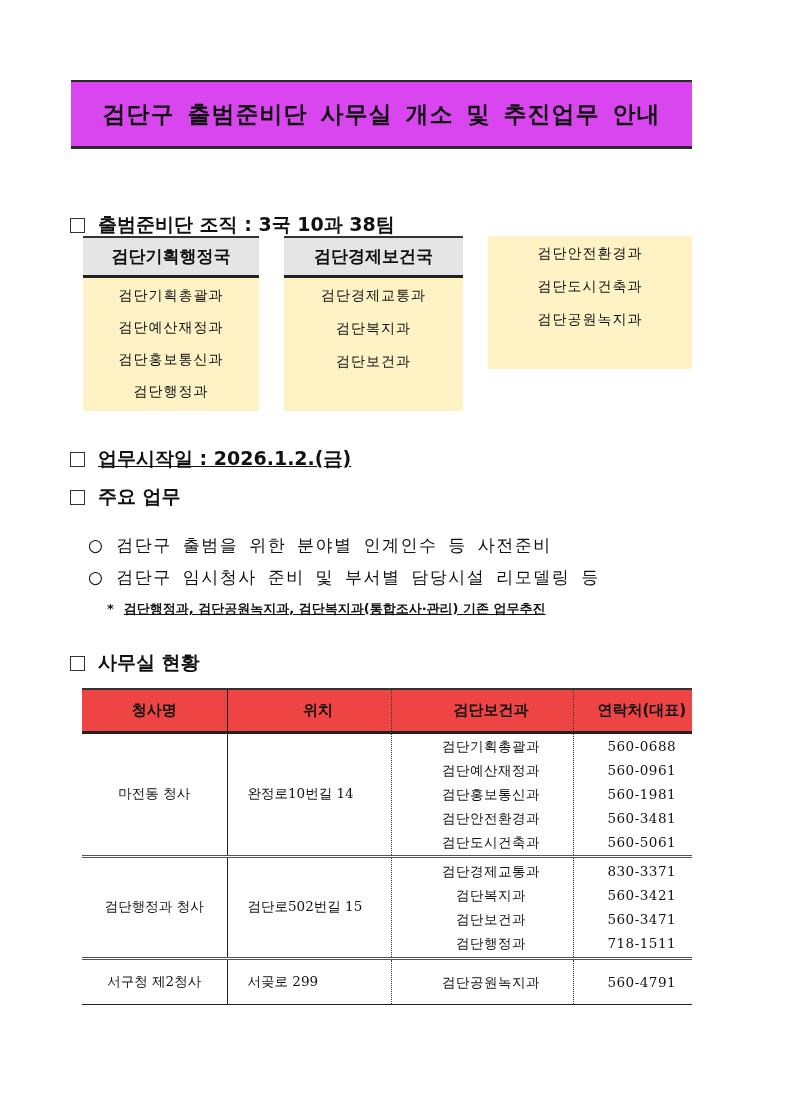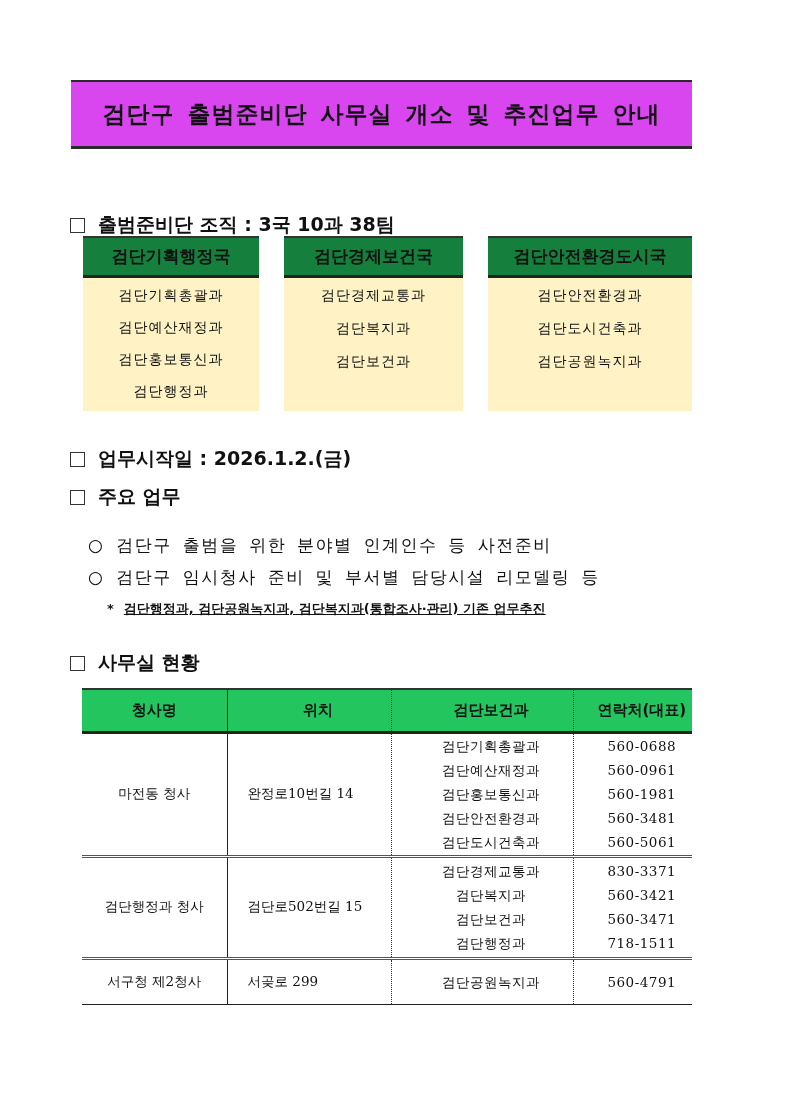--- a/index.html
+++ b/index.html
@@ -19,21 +19,21 @@
     position: absolute; left: 70px; font-size: 19px; font-weight: bold;
     display: flex; align-items: center; white-space: nowrap;
   }
   .sq {
     display: inline-block; width: 15px; height: 15px; border: 1.3px solid #333;
     margin-right: 13px; background: #fff;
   }
 
   .org-col { position: absolute; top: 236px; }
   .org-head {
-    height: 42px; background: #15803d;
+    height: 42px; background: #e5e5e5;
     border-top: 2px solid #333; border-bottom: 3px solid #222;
     display: flex; align-items: center; justify-content: center;
     font-size: 17px; font-weight: bold;
   }
   .org-body {
     height: 133px; background: #fff3c6; padding-top: 5px;
     display: flex; flex-direction: column; align-items: center;
   }
   .org-item {
     font-family: "DejaVu Serif", serif; font-size: 14px; height: 33px; line-height: 24px;
@@ -50,21 +50,21 @@
     white-space: nowrap;
   }
   .note .star { margin-right: 10px; }
   .note .ul { text-decoration: underline; margin-top: 27px; }
 
   table.offices {
     position: absolute; left: 82px; top: 688px; width: 610px;
     border-collapse: collapse; table-layout: fixed;
   }
   table.offices th {
-    background: #22c55e; height: 43px; font-size: 15px; font-weight: bold;
+    background: #ef4444; height: 43px; font-size: 15px; font-weight: bold;
     border-top: 2px solid #333; border-bottom: 3px solid #222;
     text-align: center;
   }
   table.offices td {
     font-family: "DejaVu Serif", serif; font-size: 13.5px; text-align: center; vertical-align: middle;
   }
   table.offices th + th, table.offices td + td { border-left: 1px solid #222; padding-left: 18px; }
   table.offices .c3 { border-left: 1px dotted #333 !important; }
   table.offices .c4 { border-left: 1px dotted #333 !important; }
   table.offices td.addr { text-align: left; padding-left: 20px; }
@@ -98,29 +98,28 @@
 <div class="org-col" style="left:284px; width:179px;border-radius:14px;">
   <div class="org-head">검단경제보건국</div>
   <div class="org-body">
     <div class="org-item">검단경제교통과</div>
     <div class="org-item">검단복지과</div>
     <div class="org-item">검단보건과</div>
   </div>
 </div>
 
 <div class="org-col" style="left:488px; width:204px;">
-  <div class="org-head">검단안전환경도시국</div>
   <div class="org-body">
     <div class="org-item">검단안전환경과</div>
     <div class="org-item">검단도시건축과</div>
     <div class="org-item">검단공원녹지과</div>
   </div>
 </div>
 
-<div class="section-h" style="top:446px;">
+<div class="section-h" style="top:446px;text-decoration:underline;">
   <span class="sq"></span>
   <span>업무시작일 : 2026.1.2.(금)</span>
 </div>
 
 <div class="section-h" style="top:484px;">
   <span class="sq"></span>
   <span>주요 업무</span>
 </div>
 
 <div class="bullet" style="top:534px;">

